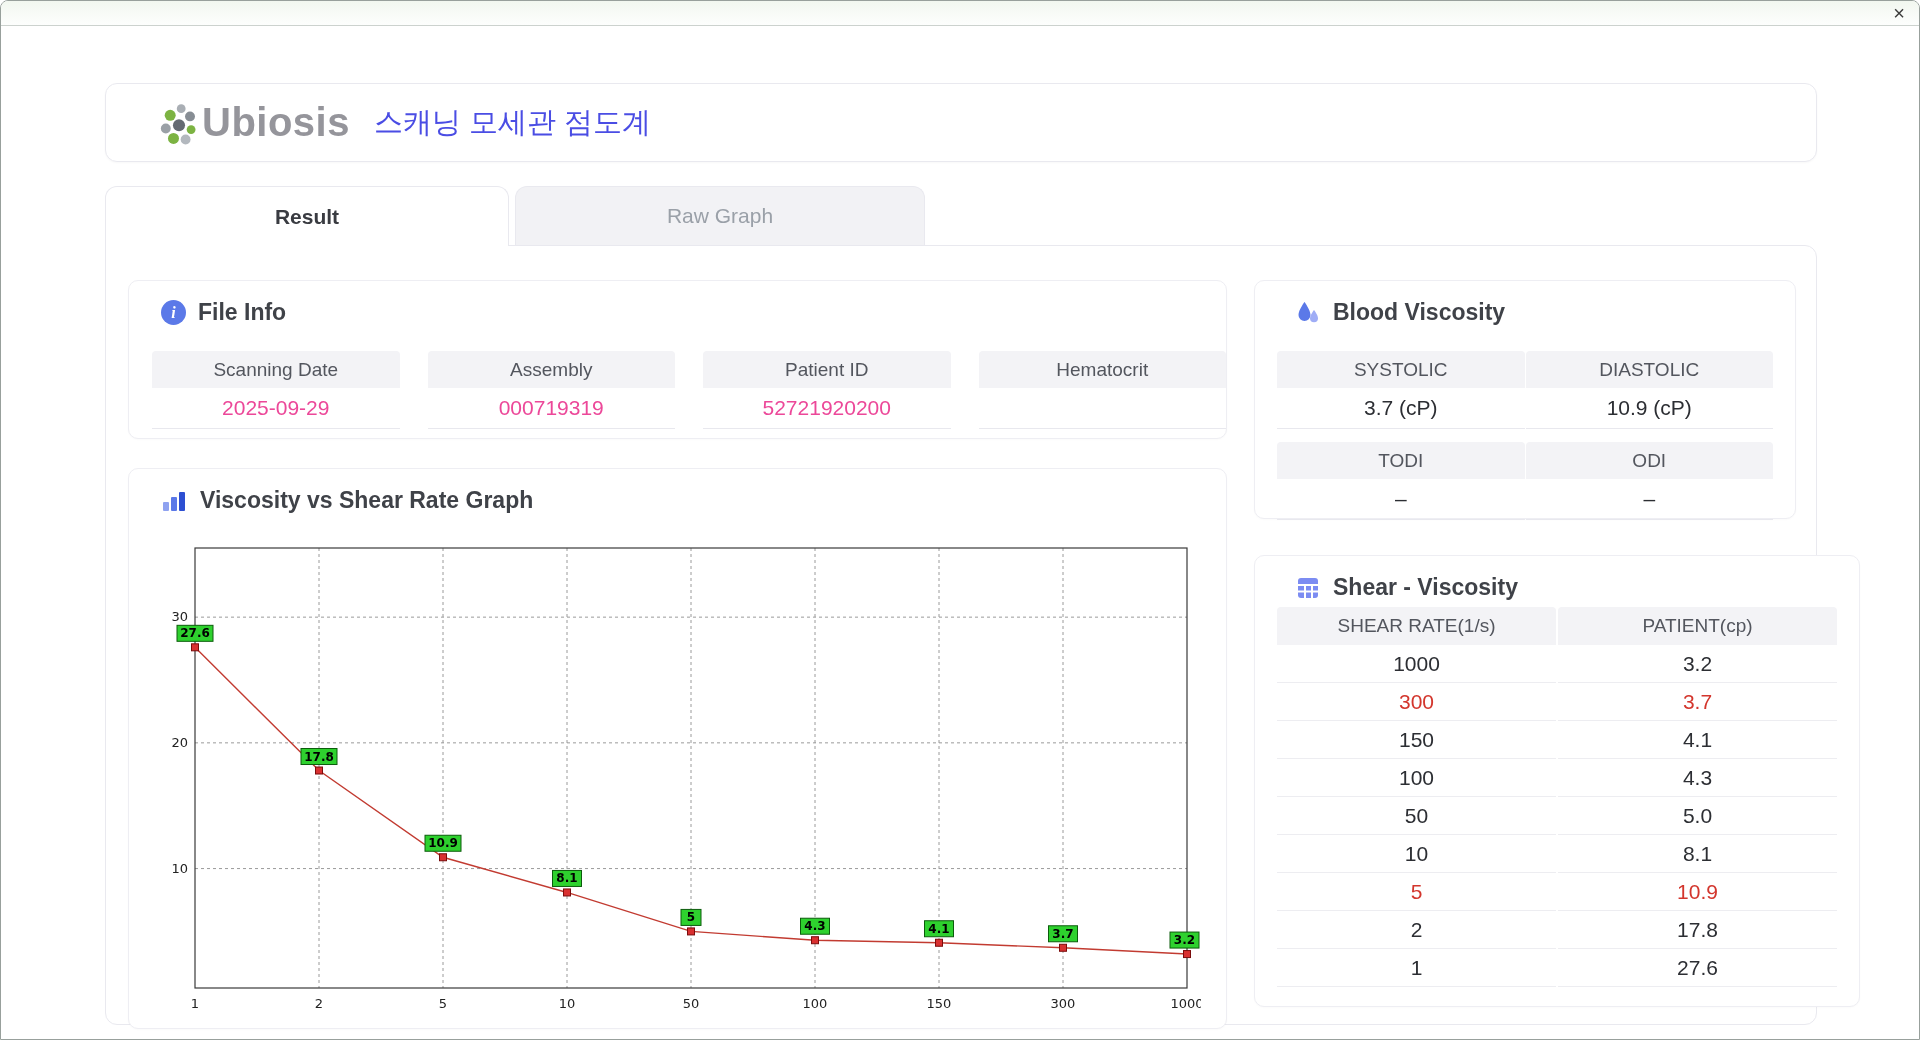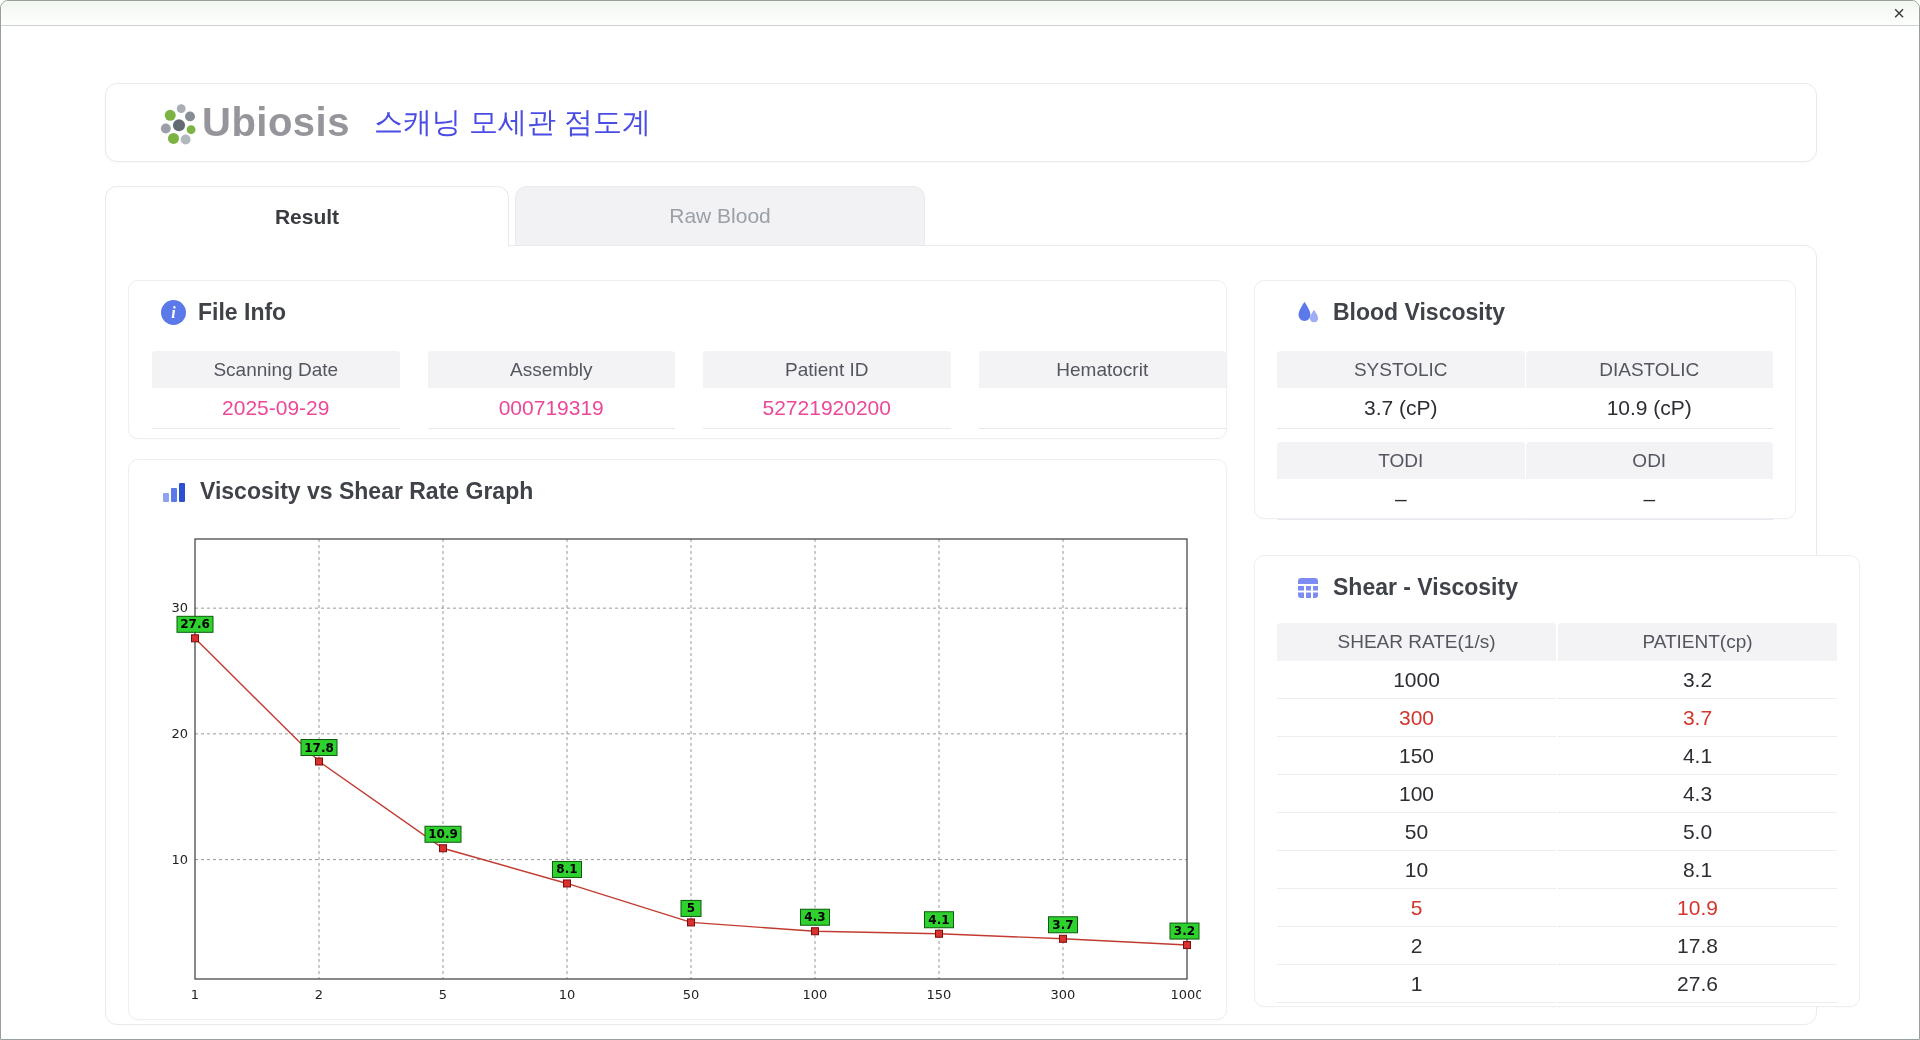--- a/index.html
+++ b/index.html
@@ -16,41 +16,41 @@
   .app-title{margin-left:24px;font-size:29px;font-weight:400;color:#4a4de4}
 
   .tabs{position:absolute;left:104px;top:159px;display:flex;gap:6px;z-index:2}
   .tab{display:flex;align-items:center;justify-content:center;font-size:21px;border:1px solid #e9e9ef;border-bottom:none;border-radius:12px 12px 0 0;cursor:pointer}
   .tab.active{width:404px;height:60px;background:#fff;color:#393b41;font-weight:700}
   .tab.inactive{width:410px;height:59px;background:#f2f2f5;color:#9aa0a8}
 
   .panel{position:absolute;left:104px;top:218px;width:1712px;height:780px;border:1px solid #e9e9ef;border-radius:0 12px 12px 12px;background:#fff;z-index:1}
   .card{position:absolute;border:1px solid #eeeef3;border-radius:10px;background:#fff;box-shadow:0 1px 2px rgba(0,0,0,.02)}
   .file-card{left:22px;top:34px;width:1099px;height:159px}
-  .graph-card{left:22px;top:213px;width:1099px;height:561px}
+  .graph-card{left:22px;top:222px;width:1099px;height:561px}
   .bv-card{left:1148px;top:34px;width:542px;height:239px}
   .shear-card{left:1148px;top:309px;width:606px;height:452px}
 
   .card-title-row{display:flex;align-items:center;gap:12px;padding:18px 0 0 32px}
   .bv-card .card-title-row,.shear-card .card-title-row{padding-left:40px}
   .card-title-row h2{font-size:23px;color:#3f4248;font-weight:700}
 
   .icon-info{width:25px;height:25px;border-radius:50%;background:#5b79e8;color:#fff;font-weight:700;font-size:16px;display:flex;align-items:center;justify-content:center;font-family:"Liberation Serif",serif;font-style:italic;flex:0 0 auto}
 
   .fields{display:flex;gap:28px;padding:25px 0 0 23px}
   .field{width:249px}
   .fth{height:37px;background:#f3f3f6;color:#53565e;font-size:19px;display:flex;align-items:center;justify-content:center;border-radius:4px 4px 0 0}
   .ftd{height:41px;color:#ec4899;font-size:21px;display:flex;align-items:center;justify-content:center;border-bottom:1px solid #e8e8ee}
 
   .bv-grid{display:grid;grid-template-columns:1fr 1fr;column-gap:1px;margin:25px 22px 0 22px}
   .bth{height:37px;background:#f3f3f6;color:#53565e;font-size:19px;display:flex;align-items:center;justify-content:center;border-radius:4px 4px 0 0}
   .btd{height:41px;color:#2c2e33;font-size:21px;display:flex;align-items:center;justify-content:center;border-bottom:1px solid #e8e8ee}
   .bspacer{grid-column:1/3;height:13px}
 
-  .sh-table{margin:22px 22px 0 22px}
+  .sh-table{margin:6px 22px 0 22px}
   .sh-head{display:grid;grid-template-columns:1fr 1fr;column-gap:2px}
   .sth{height:38px;background:#f3f3f6;color:#53565e;font-size:19px;display:flex;align-items:center;justify-content:center;border-radius:4px 4px 0 0}
   #shear-body{display:grid;grid-template-columns:1fr 1fr;column-gap:2px}
   .std{height:38px;font-size:21px;color:#2c2e33;display:flex;align-items:center;justify-content:center;border-bottom:1px solid #ededf1}
   .std.red{color:#d3362d}
 
   #chart-svg{position:absolute;left:28px;top:69px}
   #chart-svg text{font-family:"DejaVu Sans",sans-serif}
 </style>
 </head>
@@ -74,21 +74,21 @@
           <circle cx="15" cy="34" r="5" fill="#7cb342"></circle>
           <circle cx="26" cy="35" r="4.5" fill="#b3b8be"></circle>
         </svg>
         <span class="logo-text">Ubiosis</span>
       </div>
       <div class="app-title">스캐닝 모세관 점도계</div>
     </div>
 
     <div class="tabs">
       <div class="tab active">Result</div>
-      <div class="tab inactive">Raw Blood</div>
+      <div class="tab inactive">Raw Graph</div>
     </div>
 
     <div class="panel">
 
       <section class="card file-card">
         <div class="card-title-row">
           <span class="icon-info">i</span>
           <h2>File Info</h2>
         </div>
         <div class="fields" id="file-fields">

